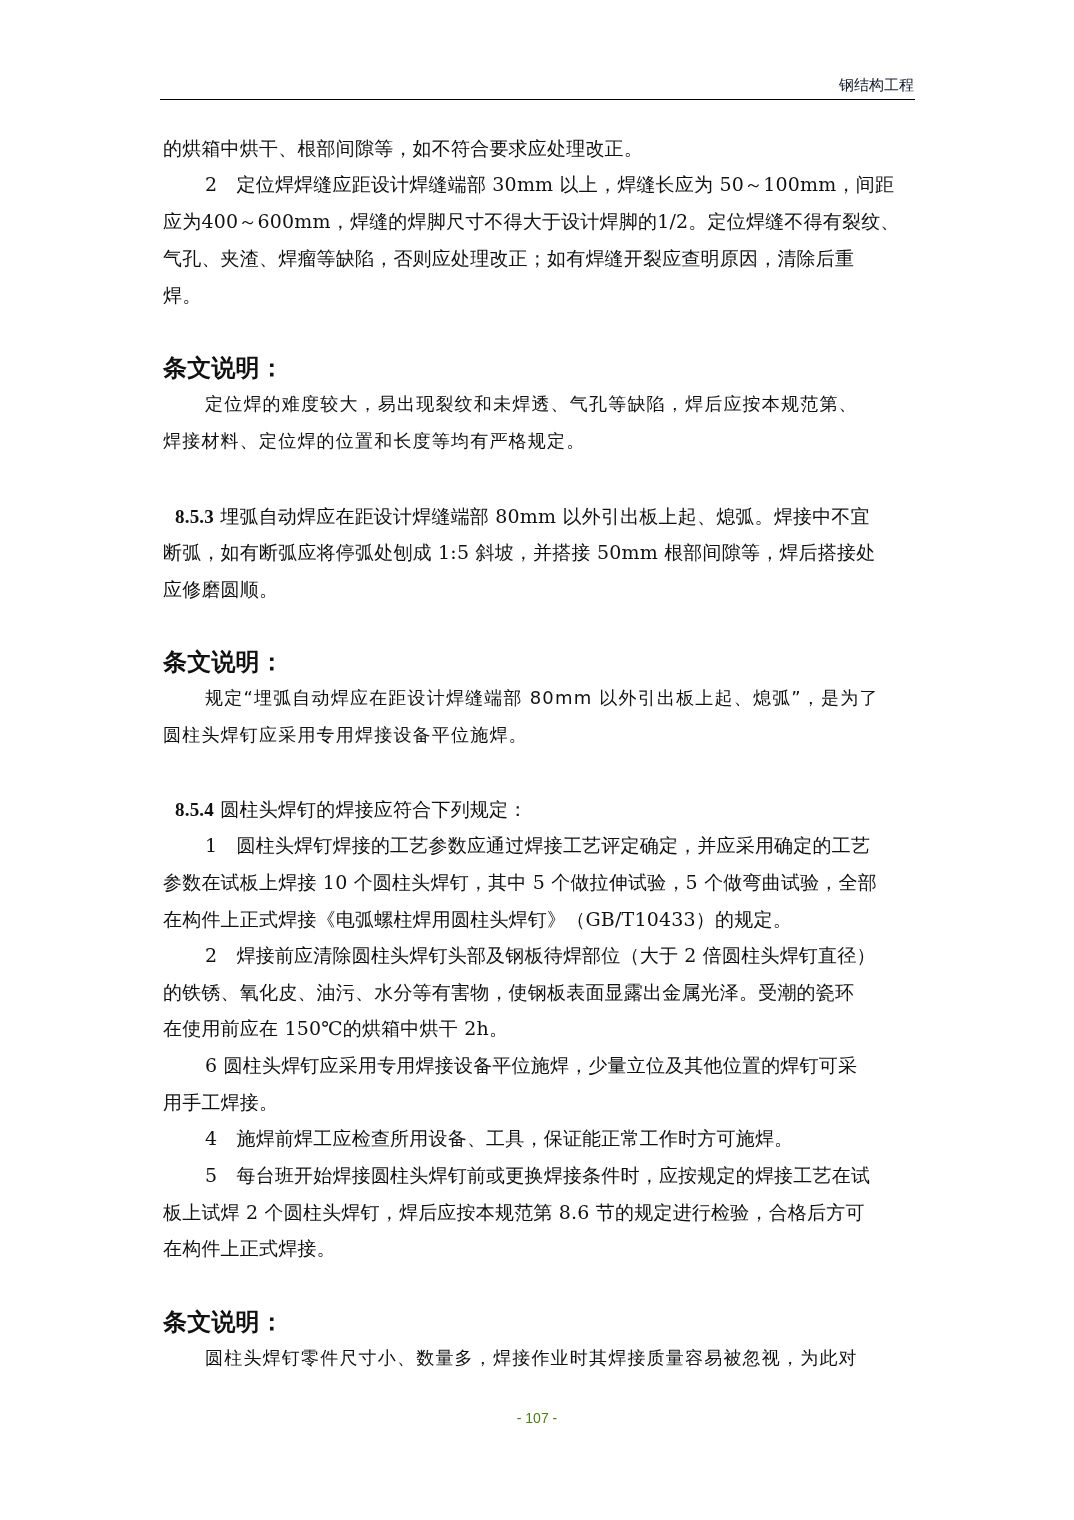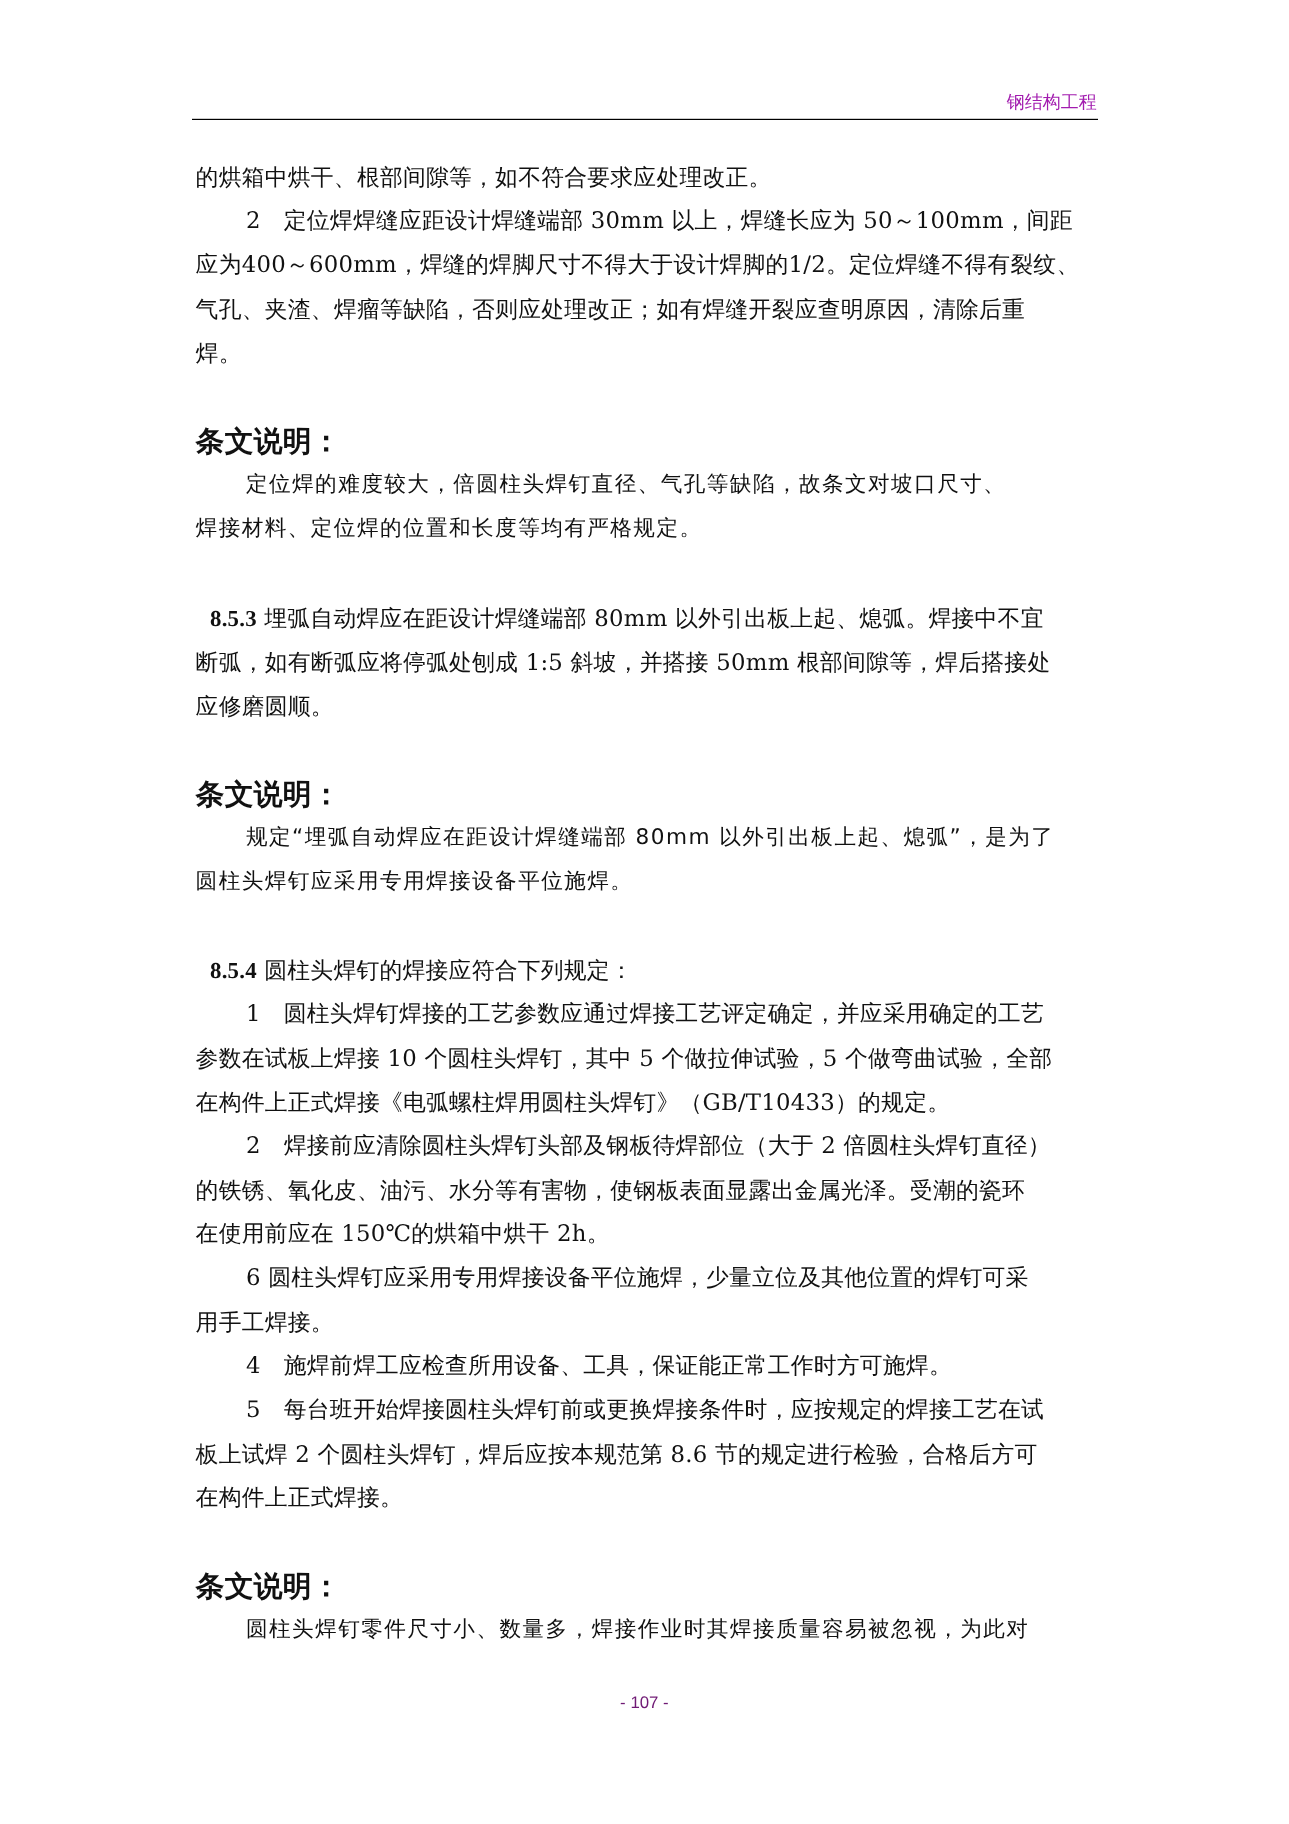--- a/index.html
+++ b/index.html
@@ -18,21 +18,21 @@
     .page {
       position: absolute;
       left: 0; top: 0;
       width: 1074px; height: 1520px;
     }
     .header-title {
       position: absolute;
       right: 160px;
       top: 76px;
       font-size: 15px;
-      color: #a21caf;
+      color: #0f172a;
       font-family: "DejaVu Serif", "Liberation Serif", serif;
     }
     .header-rule {
       position: absolute;
       left: 160px;
       top: 99px;
       width: 755px;
       height: 0;
       border-top: 1.5px solid #000;
     }
@@ -67,21 +67,21 @@
       font-weight: bold;
       font-family: "Liberation Serif", serif;
       text-align: center;
     }
     .footer-page {
       position: absolute;
       left: 0; width: 1074px;
       top: 1410px;
       text-align: center;
       font-size: 14px;
-      color: #701a75;
+      color: #4d7c0f;
       font-family: "Liberation Sans", sans-serif;
     }
   </style>
 </head>
 <body>
 
 <div class="page">
 
   <div class="header-title">钢结构工程</div>
   <div class="header-rule"></div>
@@ -89,21 +89,21 @@
   <div class="content">
 
     <div class="line" style="top:0px">的烘箱中烘干、根部间隙等，如不符合要求应处理改正。</div>
 
     <div class="line indent" style="top:36px">2　定位焊焊缝应距设计焊缝端部 30mm 以上，焊缝长应为 50～100mm，间距</div>
     <div class="line" style="top:73px">应为400～600mm，焊缝的焊脚尺寸不得大于设计焊脚的1/2。定位焊缝不得有裂纹、</div>
     <div class="line" style="top:110px">气孔、夹渣、焊瘤等缺陷，否则应处理改正；如有焊缝开裂应查明原因，清除后重</div>
     <div class="line" style="top:147px">焊。</div>
 
     <div class="line note-heading" style="top:220px">条文说明：</div>
-    <div class="line indent note-text" style="top:256px">定位焊的难度较大，倍圆柱头焊钉直径、气孔等缺陷，故条文对坡口尺寸、</div>
+    <div class="line indent note-text" style="top:256px">定位焊的难度较大，易出现裂纹和未焊透、气孔等缺陷，焊后应按本规范第、</div>
     <div class="line note-text" style="top:293px">焊接材料、定位焊的位置和长度等均有严格规定。</div>
 
     <div class="line indent-small" style="top:368px"><span class="clause-no">8.5.3</span><span> 埋弧自动焊应在距设计焊缝端部 80mm 以外引出板上起、熄弧。焊接中不宜</span></div>
     <div class="line" style="top:404px">断弧，如有断弧应将停弧处刨成 1:5 斜坡，并搭接 50mm 根部间隙等，焊后搭接处</div>
     <div class="line" style="top:441px">应修磨圆顺。</div>
 
     <div class="line note-heading" style="top:514px">条文说明：</div>
     <div class="line indent note-text" style="top:550px">规定“埋弧自动焊应在距设计焊缝端部 80mm 以外引出板上起、熄弧”，是为了</div>
     <div class="line note-text" style="top:587px">圆柱头焊钉应采用专用焊接设备平位施焊。</div>
 

